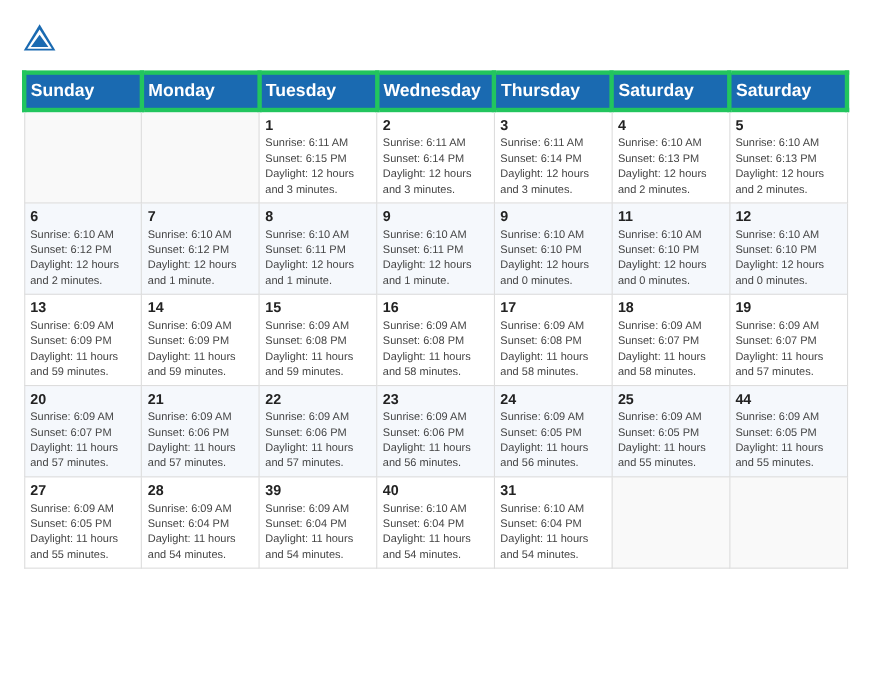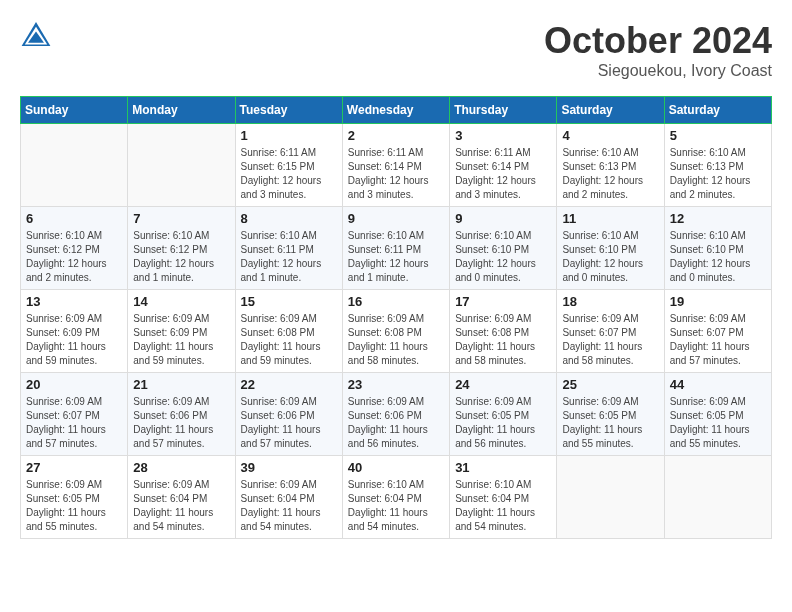--- a/index.html
+++ b/index.html
@@ -49,23 +49,23 @@
     .calendar {
       width: 100%;
       border-collapse: collapse;
       font-size: 11px;
     }
     .calendar th {
       background-color: #1a6ab1;
       color: #fff;
       padding: 6px 4px;
       text-align: left;
-      font-size: 12px;
+      font-size: 16px;
       font-weight: bold;
-      border: 1px solid #22c55e;
+      border: 4px solid #22c55e;
     }
     .calendar td {
       vertical-align: top;
       padding: 4px 5px;
       border: 1px solid #ddd;
       width: calc(100%/7);
       min-height: 80px;
       background: #fff;
     }
     .calendar td.empty {
@@ -92,24 +92,20 @@
 </head>
 <body>
 
 <div class="header">
   <div class="logo">
     <svg class="logo-icon" viewBox="0 0 40 34" xmlns="http://www.w3.org/2000/svg">
       <polygon points="20,2 38,32 2,32" fill="#1a6ab1"></polygon>
       <polygon points="20,8 34,30 6,30" fill="white"></polygon>
       <polygon points="20,14 30,28 10,28" fill="#1a6ab1"></polygon>
     </svg>
-  </div>
-  <div class="title-block">
-    <div class="month-title">October 2024</div>
-    <div class="subtitle">Siegouekou, Ivory Coast</div>
   </div>
 </div>
 
 <table class="calendar">
   <thead>
     <tr>
     <th>Sunday</th>
         <th>Monday</th>
         <th>Tuesday</th>
         <th>Wednesday</th>

